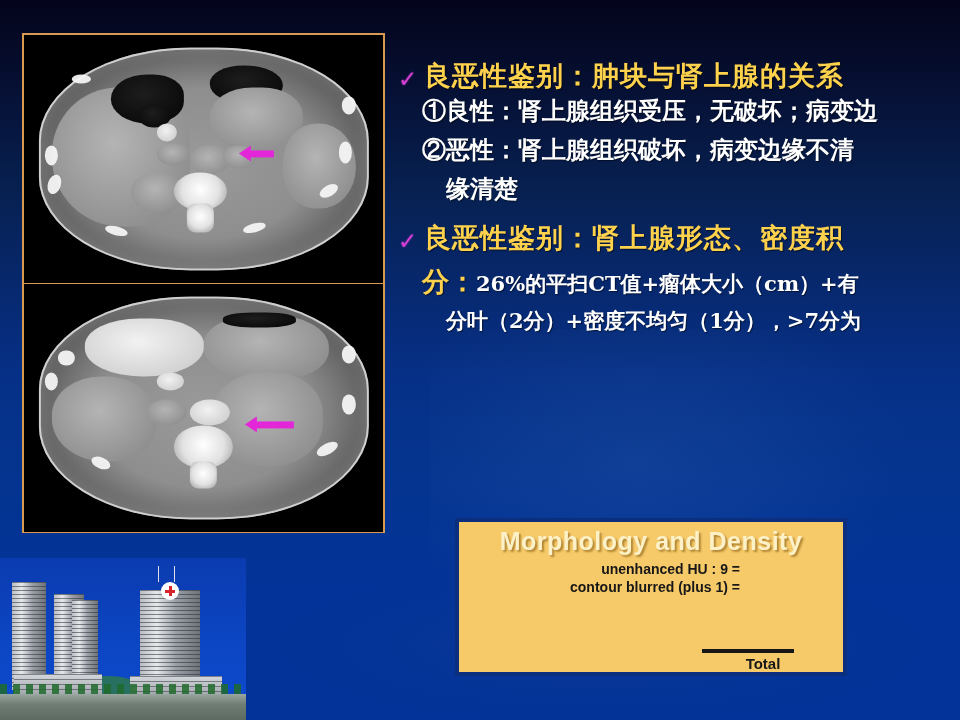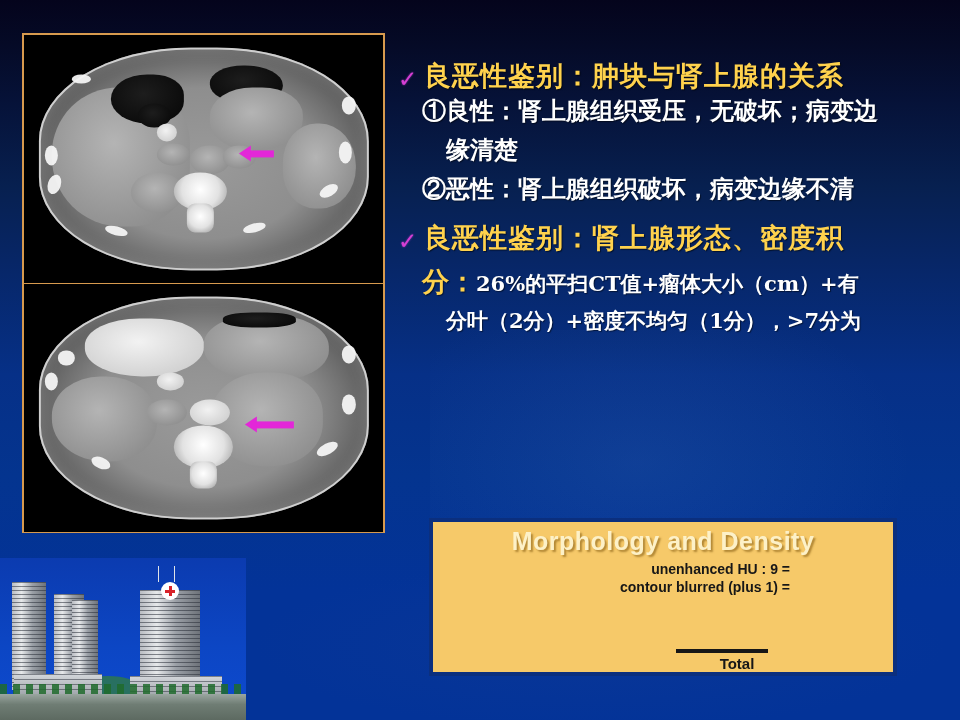--- a/index.html
+++ b/index.html
@@ -108,21 +108,21 @@
     text-shadow:1px 1px 1px rgba(0,0,0,.5);
   }
   .sub.indent{padding-left:24px;}
   .lead-yellow{
     color:#ffd24d;font-size:27px;font-weight:bold;
   }
   .small-inline{font-size:21px;}
 
   
   .morph{
-    position:absolute;left:429px;top:518px;width:468px;height:158px;
+    position:absolute;left:455px;top:518px;width:392px;height:158px;
     background:#f6c969;border:4px solid #0b2f7e;box-sizing:border-box;
     font-family:"Liberation Sans","DejaVu Sans",sans-serif;
   }
   .morph-title{
     text-align:center;font-weight:bold;font-size:25px;color:#fdf1c8;
     letter-spacing:.5px;margin-top:5px;
     text-shadow:2px 2px 2px rgba(120,80,10,.55);
   }
   .morph-lines{margin-top:4px;padding-right:103px;}
   .morph-lines div{
@@ -227,22 +227,22 @@
   <div class="content">
 
     <div class="bullet-row">
       <div class="check">✓</div>
       <div class="head">
         <span>良恶性鉴别：</span><span>肿块与肾上腺的关系</span>
       </div>
     </div>
 
     <div class="sub indent">①良性：肾上腺组织受压，无破坏；病变边</div>
+    <div class="sub indent">②恶性：肾上腺组织破坏，病变边缘不清</div>
     <div class="sub indent" style="padding-left:48px;">缘清楚</div>
-    <div class="sub indent">②恶性：肾上腺组织破坏，病变边缘不清</div>
 
     <div class="bullet-row" style="margin-top:14px;">
       <div class="check">✓</div>
       <div class="head">
         <span>良恶性鉴别：</span><span>肾上腺形态、密度积</span>
       </div>
     </div>
 
     <div class="sub indent" style="margin-top:6px;">
       <span class="lead-yellow">分：</span><span class="small-inline">26%的平扫CT值+瘤体大小（cm）+有</span>

